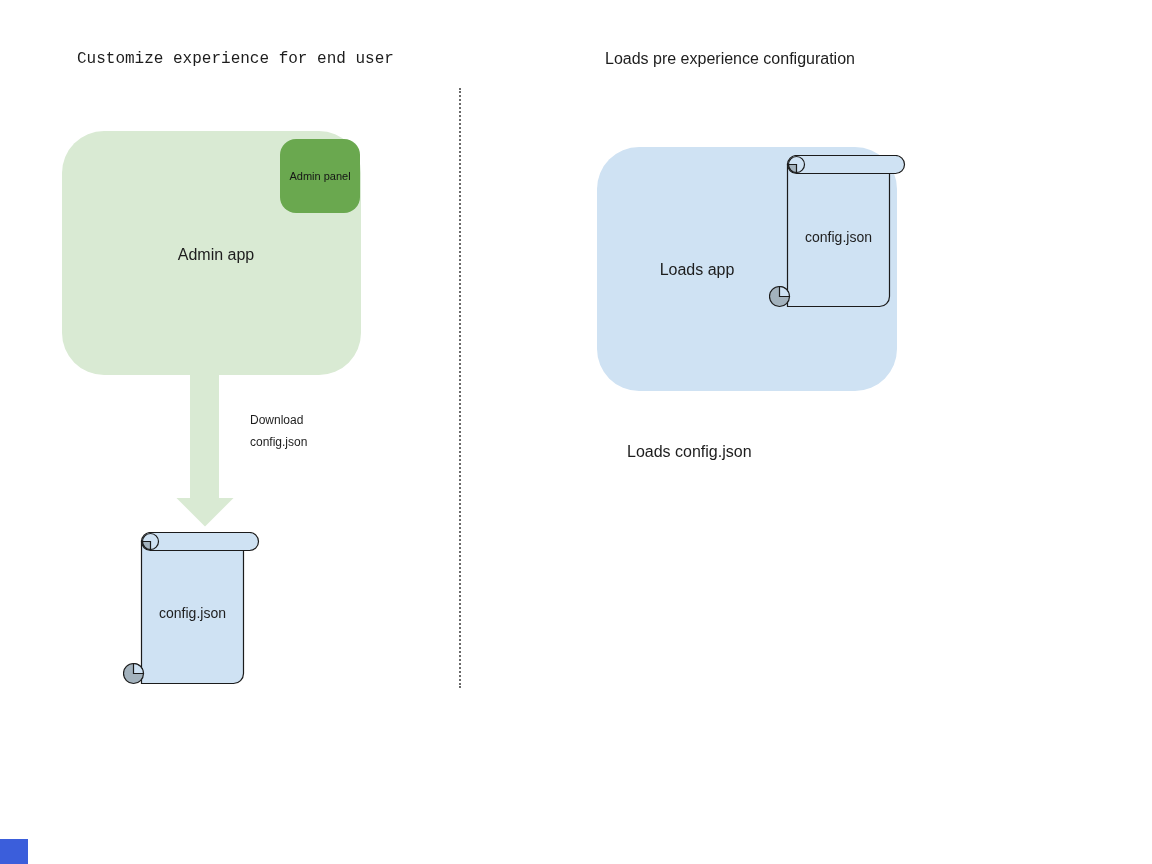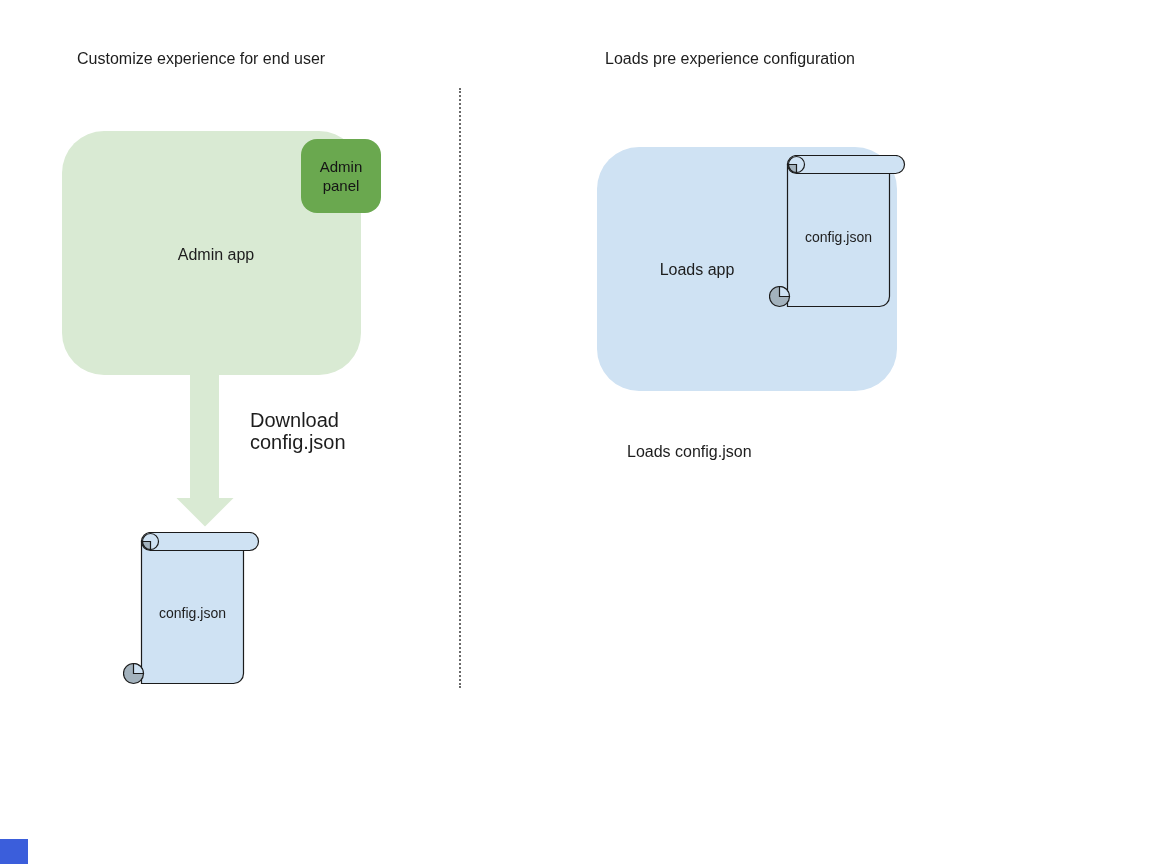--- a/index.html
+++ b/index.html
@@ -13,45 +13,45 @@
     font-family:"Liberation Sans", sans-serif;color:var(--text);
   }
   .abs{position:absolute;}
   .title{font-size:16px;line-height:18px;white-space:nowrap;}
   .app-box{border-radius:42px;}
   .admin-box{left:62px;top:131px;width:299px;height:244px;background:var(--green-light);}
   .demo-box{left:597px;top:147px;width:300px;height:244px;background:var(--blue-light);}
   .admin-panel{
     left:280px;top:139px;width:80px;height:74px;background:var(--green-dark);
     border-radius:16px;display:flex;align-items:center;justify-content:center;
-    text-align:center;font-size:15px;line-height:19px;color:#151515;margin-left:21px;
+    text-align:center;font-size:11px;line-height:19px;color:#151515;
   }
   .box-label{font-size:16px;text-align:center;}
   .admin-app-label{left:62px;top:246px;width:308px;}
   .demo-app-label{left:597px;top:261px;width:200px;}
   .arrow-svg{left:176px;top:374px;width:58px;height:153px;}
   .scroll-svg{width:137px;height:153px;}
   .scroll-left{left:123px;top:532px;}
   .scroll-right{left:769px;top:155px;}
   .scroll-label{font-size:14px;text-align:center;width:103px;}
   .scroll-label-left{left:141px;top:605px;}
   .scroll-label-right{left:787px;top:229px;}
-  .arrow-caption{left:250px;top:409px;font-size:20px;line-height:22px;}
+  .arrow-caption{left:250px;top:409px;font-size:12px;line-height:22px;}
   .right-caption{left:627px;top:443px;font-size:16px;text-align:right;}
   .divider{left:459px;top:88px;height:600px;width:0;border-left:2px dotted var(--divider-gray);}
   .corner-marker{left:0;top:839px;width:28px;height:25px;background:var(--marker-blue);}
   .fill-blue{fill:var(--blue-light);}
   .fill-gray{fill:var(--curl-gray);}
   .fill-greenlight{fill:var(--green-light);}
   .ol{stroke:var(--outline);stroke-width:1.2;}
 </style>
 </head>
 <body>
 
-<div class="abs title" style="left:77px;top:50px;">Customize experience for end user</div>
+<div class="abs title" style="left:77px;top:50px;font-family:Liberation Mono, monospace;">Customize experience for end user</div>
 
 <div class="abs app-box admin-box"></div>
 
 <div class="abs admin-panel">
   <span>Admin panel</span>
 </div>
 
 <div class="abs box-label admin-app-label">Admin app</div>
 
 <svg class="abs arrow-svg" viewBox="0 0 58 153">

